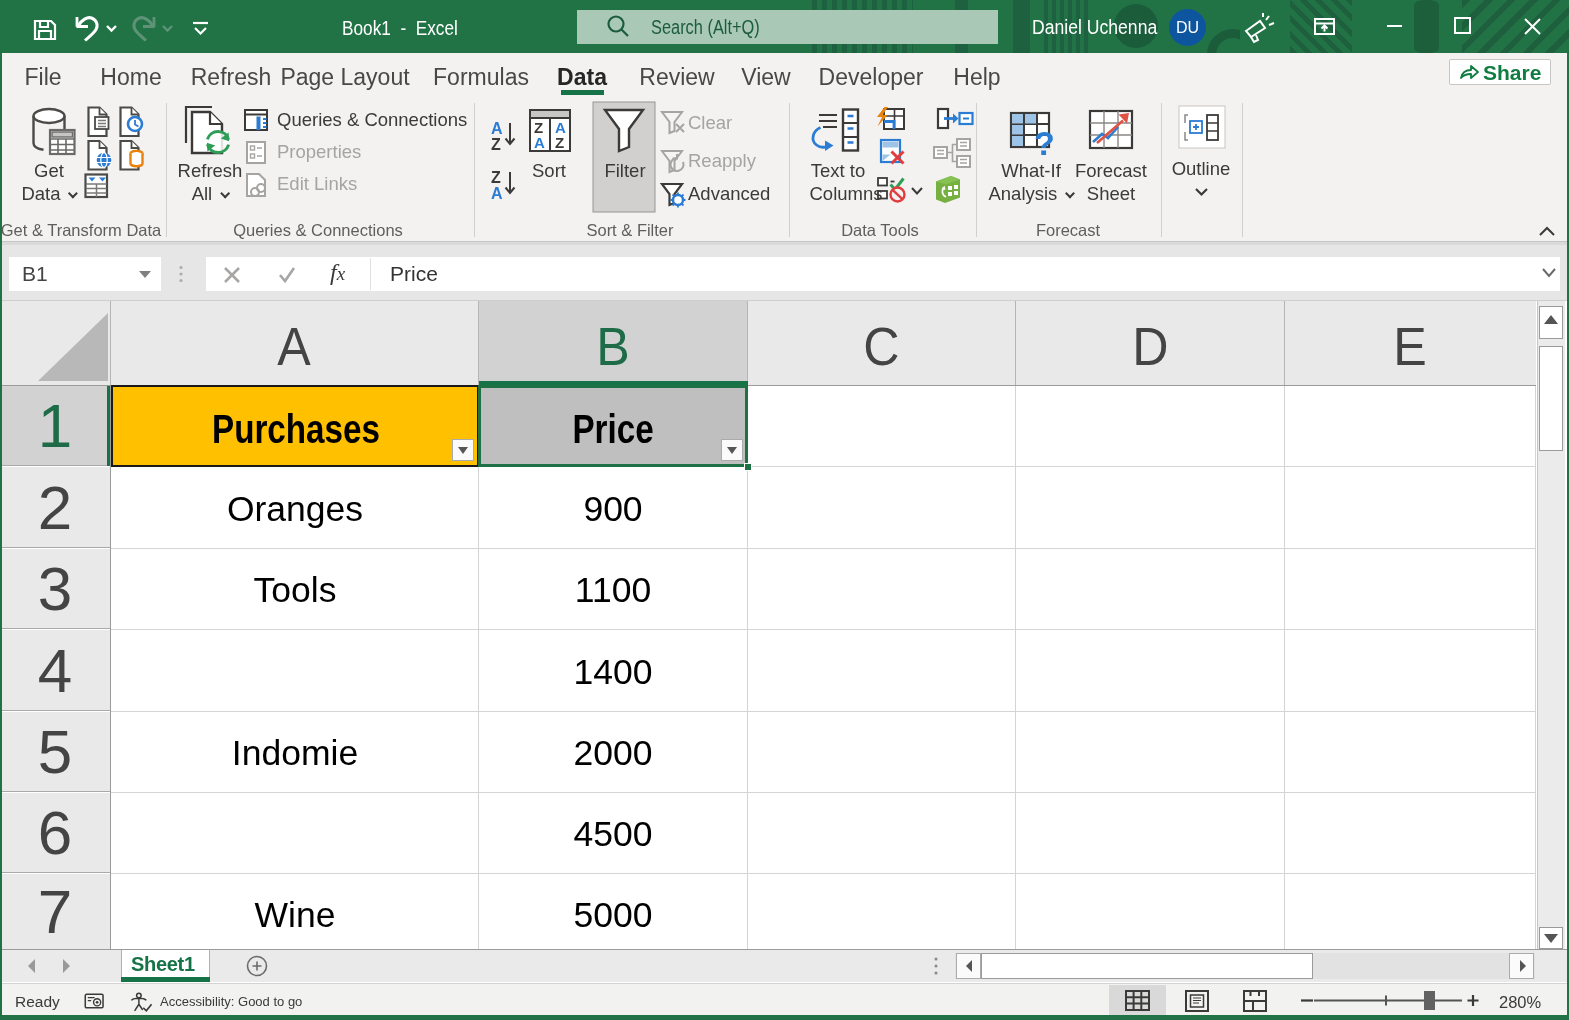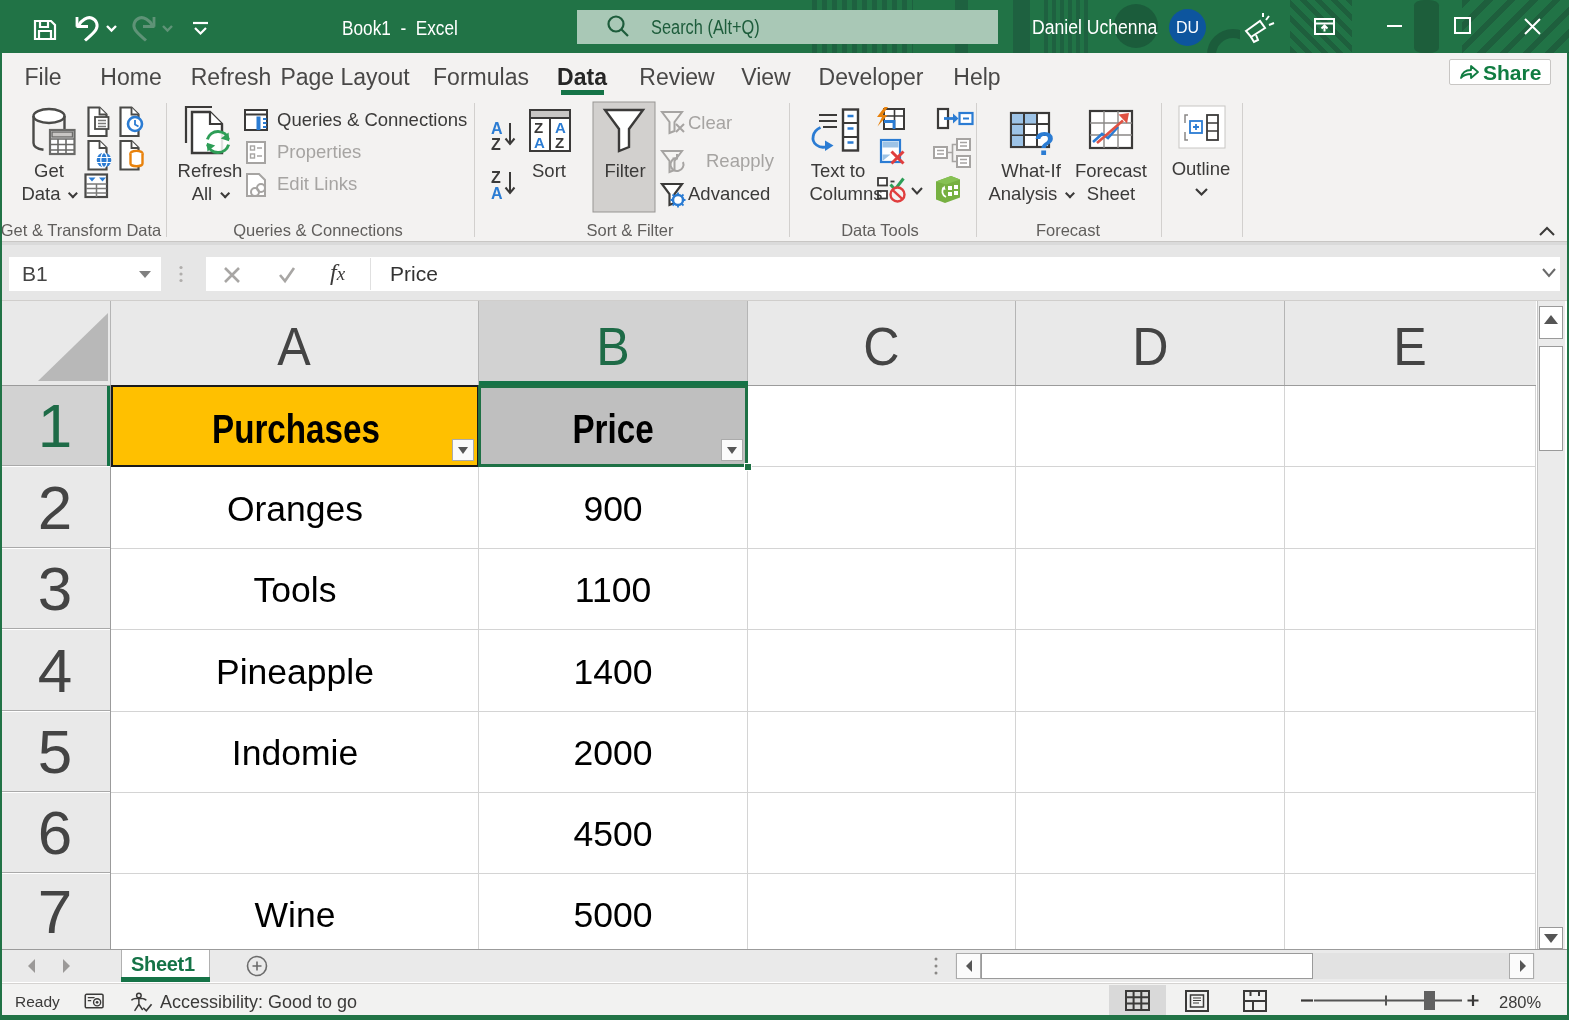--- a/index.html
+++ b/index.html
@@ -307,21 +307,21 @@
     <div class="rlabel" style="left:49px;top:61px;">Get</div>
     <div class="rlabel" style="left:49px;top:84px;">Data <span class="caret"></span></div>
     <div class="rlabel" style="left:210px;top:61px;">Refresh</div>
     <div class="rlabel" style="left:210px;top:84px;">All <span class="caret"></span></div>
     <div class="rlabel-dark" style="left:277px;top:10px;">Queries &amp; Connections</div>
     <div class="rlabel-gray" style="left:277px;top:42px;">Properties</div>
     <div class="rlabel-gray" style="left:277px;top:74px;">Edit Links</div>
     <div class="rlabel" style="left:549px;top:61px;">Sort</div>
     <div class="rlabel" style="left:625px;top:61px;">Filter</div>
     <div class="rlabel-gray" style="left:688px;top:13px;">Clear</div>
-    <div class="rlabel-gray" style="left:688px;top:51px;margin-left:18px;">Reapply</div>
+    <div class="rlabel-gray" style="left:688px;top:51px;">Reapply</div>
     <div class="rlabel-dark" style="left:688px;top:84px;">Advanced</div>
     <div class="rlabel" style="left:838px;top:61px;">Text to</div>
     <div class="rlabel" style="left:838px;top:84px;margin-left:8px;">Columns</div>
     <div class="rlabel" style="left:1031px;top:61px;">What-If</div>
     <div class="rlabel" style="left:1031px;top:84px;">Analysis <span class="caret"></span></div>
     <div class="rlabel" style="left:1111px;top:61px;">Forecast</div>
     <div class="rlabel" style="left:1111px;top:84px;">Sheet</div>
     <div class="rlabel" style="left:1201px;top:59px;">Outline</div>
   </div>
   <div class="abs" id="ribbon-bottom"></div>
@@ -393,21 +393,20 @@
     <div class="fbtn" style="left:452px;top:138px;"></div>
     <div class="abs" style="left:478px;top:84px;width:270px;height:82px;background:#BFBFBF;border:3px solid #1E7145;"></div>
     <div class="cell-text" style="left:613px;top:128px;font-weight:bold;font-size:40px;transform:translate(-50%,-50%) scaleX(0.83);">Price</div>
     <div class="fbtn" style="left:721px;top:138px;"></div>
     <div class="abs" style="left:744px;top:162px;width:8px;height:8px;background:#1E7145;border:1px solid #fff;"></div>
 
     <div class="cell-text" style="left:295px;top:208px;">Oranges</div>
     <div class="cell-text" style="left:613px;top:208px;">900</div>
     <div class="cell-text" style="left:295px;top:289px;">Tools</div>
     <div class="cell-text" style="left:613px;top:289px;">1100</div>
-    <div class="cell-text" style="left:295px;top:371px;">Pineapple</div>
     <div class="cell-text" style="left:613px;top:371px;">1400</div>
     <div class="cell-text" style="left:295px;top:452px;">Indomie</div>
     <div class="cell-text" style="left:613px;top:452px;">2000</div>
     <div class="cell-text" style="left:613px;top:533px;">4500</div>
     <div class="cell-text" style="left:295px;top:614px;">Wine</div>
     <div class="cell-text" style="left:613px;top:614px;">5000</div>
 
     <div class="abs" style="left:1537px;top:0;width:1px;height:648px;background:#C6C6C6;"></div>
     <div class="abs" style="left:1538px;top:0;width:27px;height:648px;background:#EBEBEB;"></div>
     <div class="abs" style="left:1538.5px;top:5px;width:24px;height:33px;background:#fff;border:1px solid #9A9A9A;"></div>
@@ -454,21 +453,21 @@
       <rect x="1.5" y="1.5" width="21" height="16" rx="1.5" stroke="#3b3a39" stroke-width="1.8"></rect>
       <path d="M4.5 5.5 h8 M4.5 9 h4" stroke="#3b3a39" stroke-width="1.6"></path>
       <circle cx="15.5" cy="11" r="4.2" stroke="#3b3a39" stroke-width="1.6"></circle>
       <circle cx="15.5" cy="11" r="1.6" fill="#3b3a39"></circle>
     </svg>
     <svg class="abs" style="left:129px;top:8px;" width="25" height="21" viewBox="0 0 28 24" fill="none">
       <circle cx="11" cy="4" r="2.6" stroke="#3b3a39" stroke-width="1.7"></circle>
       <path d="M3 9 c3 -2.5 13 -2.5 16 0 M11 8 v6 M11 14 l-4.5 7 M11 14 l4 6" stroke="#3b3a39" stroke-width="1.7" stroke-linecap="round"></path>
       <path d="M16 18 l3.5 3.5 l6 -7.5" stroke="#3b3a39" stroke-width="1.9" fill="none"></path>
     </svg>
-    <div class="abs" style="left:160px;top:2px;height:32px;line-height:32px;font-size:18px;color:#3B3A39;">Accessibility: Good to go</div>
+    <div class="abs" style="left:160px;top:2px;height:32px;line-height:32px;font-size:13px;color:#3B3A39;">Accessibility: Good to go</div>
     <div class="abs" style="left:1109px;top:1px;width:57px;height:31px;background:#D9D9D9;"></div>
     <svg class="abs" style="left:1109px;top:0px;" width="170" height="32" viewBox="0 0 170 32" fill="none">
       <rect x="17" y="7" width="23" height="19" stroke="#3b3a39" stroke-width="2"></rect>
       <path d="M17 13.3 h23 M17 19.6 h23 M24.6 7 v19 M32.3 7 v19" stroke="#3b3a39" stroke-width="2"></path>
       <rect x="77" y="7" width="22" height="20" stroke="#3b3a39" stroke-width="2"></rect>
       <rect x="81.5" y="11" width="13" height="12" stroke="#3b3a39" stroke-width="1.5"></rect>
       <path d="M84 14 h8 M84 16.5 h8 M84 19 h6" stroke="#3b3a39" stroke-width="1.2"></path>
       <rect x="135" y="7" width="22" height="20" stroke="#3b3a39" stroke-width="2"></rect>
       <path d="M135 17 h9 v10 M144 17 h13 M141.5 7 v5 M150 7 v5" stroke="#3b3a39" stroke-width="2"></path>
     </svg>

